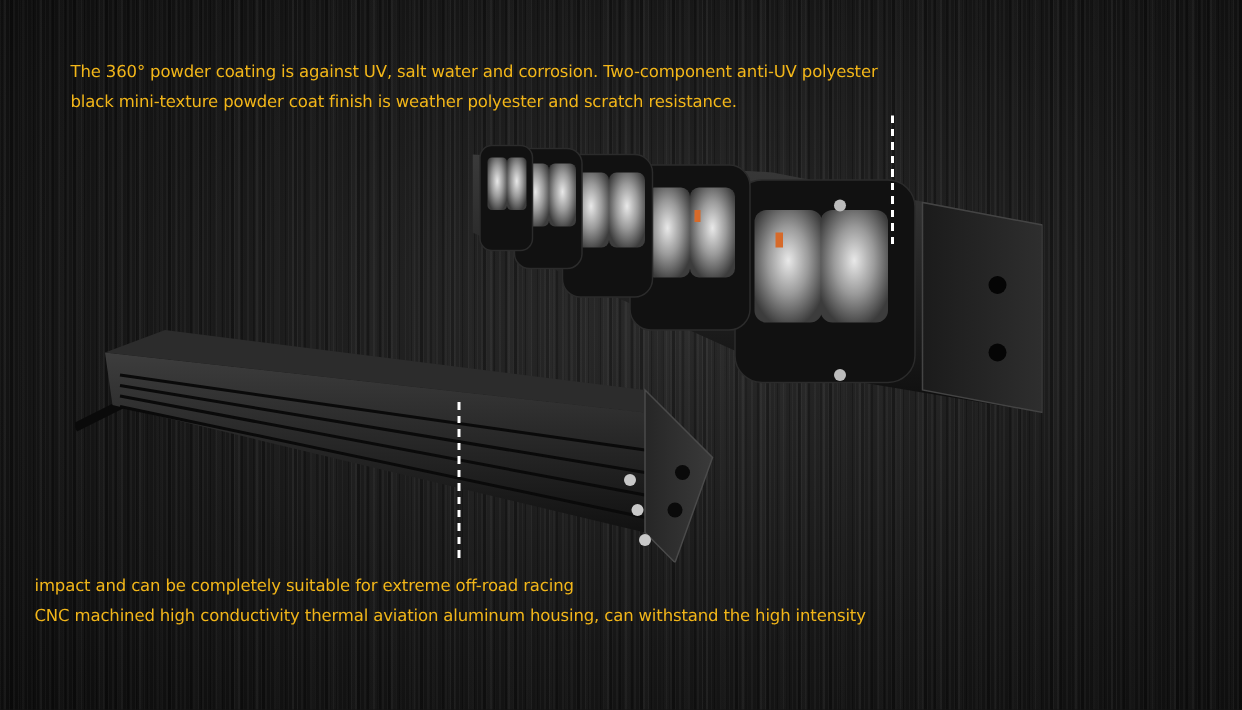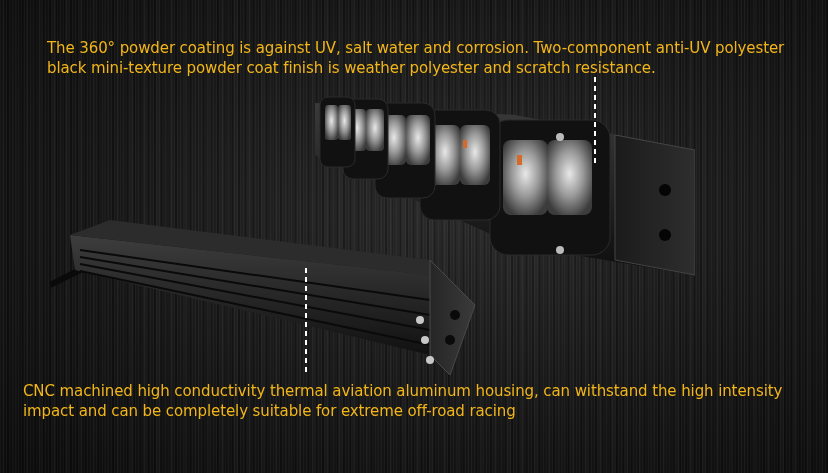--- a/index.html
+++ b/index.html
@@ -7,21 +7,21 @@
     width:828px; height:473px; overflow:hidden; position:relative;
     background:#141414;
     background-image:
       repeating-linear-gradient(90deg, rgba(255,255,255,0.035) 0px, rgba(255,255,255,0.035) 1px, transparent 1px, transparent 3px),
       repeating-linear-gradient(90deg, rgba(0,0,0,0.25) 0px, rgba(0,0,0,0.25) 2px, transparent 2px, transparent 7px),
       repeating-linear-gradient(90deg, rgba(255,255,255,0.02) 0px, rgba(255,255,255,0.02) 4px, transparent 4px, transparent 13px),
       radial-gradient(ellipse at 55% 45%, #2a2a2a 0%, #161616 60%, #0c0c0c 100%);
     font-family:"DejaVu Sans", sans-serif;
   }
   .caption {
-    position:absolute; color:#f2b619; font-size:15px; line-height:20px;
+    position:absolute; color:#f2b619; font-size:11px; line-height:20px;
     letter-spacing:-0.1px; white-space:nowrap;
   }
   .caption-top { left:47px; top:38px; }
   .caption-bottom { left:23px; top:381px; }
   .dash {
     position:absolute; width:2px;
     background:repeating-linear-gradient(180deg, #ffffff 0px, #ffffff 5px, transparent 5px, transparent 9px);
   }
   .dash-top { left:594px; top:77px; height:86px; }
   .dash-bottom { left:305px; top:268px; height:106px; }
@@ -119,15 +119,15 @@
   <circle cx="400" cy="135" r="5" fill="#0a0a0a"></circle>
   <circle cx="370" cy="115" r="4" fill="#c8c8c8"></circle>
   <circle cx="375" cy="135" r="4" fill="#c8c8c8"></circle>
   <circle cx="380" cy="155" r="4" fill="#c8c8c8"></circle>
 </svg>
 
 <div class="dash dash-top"></div>
 <div class="dash dash-bottom"></div>
 
 <div class="caption caption-bottom">
+  <div>impact and can be completely suitable for extreme off-road racing</div>
   <div>CNC machined high conductivity thermal aviation aluminum housing, can withstand the high intensity</div>
-  <div>impact and can be completely suitable for extreme off-road racing</div>
 </div>
 
 </body></html>

